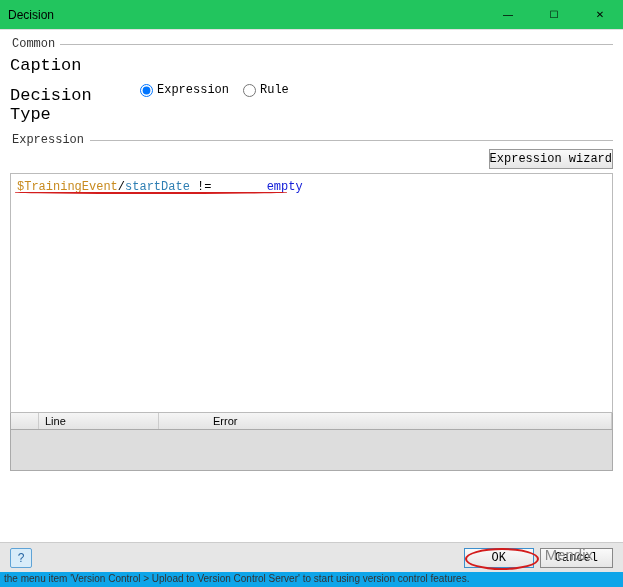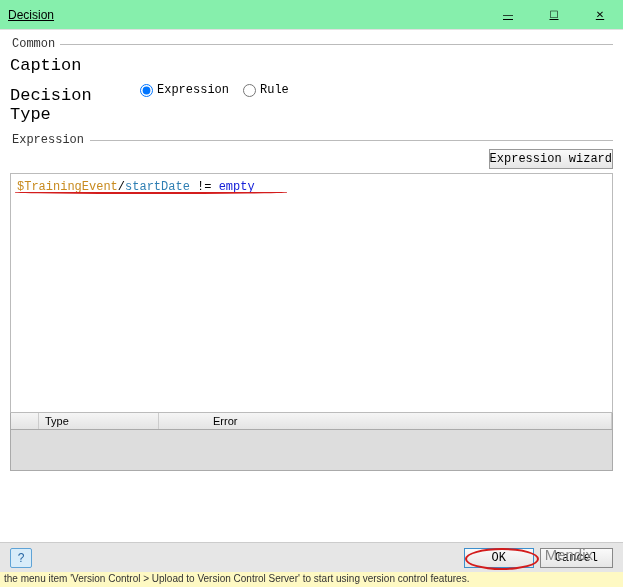--- a/index.html
+++ b/index.html
@@ -10,23 +10,22 @@
   width: 623px;
   height: 587px;
   overflow: hidden;
   position: relative;
 }
 .titlebar {
   height: 30px;
   display: flex;
   align-items: center;
   padding-left: 8px;
-  background: #86efac;
+  background: #22c55e;
   border-bottom: 1px solid #e0e0e0;
-  text-decoration: underline;
 }
 .titlebar .title { flex: 1; font-size: 12px; color: #000; }
 .winbtns { display: flex; height: 100%; }
 .winbtn {
   width: 46px; height: 100%;
   display: flex; align-items: center; justify-content: center;
   font-family: "Segoe UI Symbol", sans-serif;
   font-size: 10px;
   cursor: pointer;
 }
@@ -88,21 +87,21 @@
   height: 240px;
   padding: 6px;
   font-family: "Courier New", monospace;
   font-size: 12px;
   background: #fff;
   position: relative;
 }
 .tok-var { color: #c88a1e; }
 .tok-attr { color: #2e7eb3; }
 .tok-op { color: #000; }
-.tok-kw { color: #1520d8; }
+.tok-kw { color: #1520d8; margin-left: 48px; }
 .underline-red {
   position: absolute;
   height: 3px;
   border-bottom: 2px solid #d31c1c;
   border-radius: 0 0 50% 50%;
 }
 .err-table {
   border: 1px solid #aaa;
   border-top: none;
   height: 58px;
@@ -155,21 +154,21 @@
   background: linear-gradient(#fafafa,#e6e6e6);
   cursor: pointer;
 }
 .btn.primary { border: 1px solid #3d8fcc; }
 .statusbar {
   position: absolute;
   left: 0; right: 0; bottom: 0;
   height: 15px;
   font-size: 10px;
   color: #333;
-  background: #fef9c3;
+  background: #0ea5e9;
   padding: 1px 4px;
   white-space: nowrap;
   overflow: hidden;
 }
 .caption-wrap { position: relative; flex: 1; }
 .red-under-caption {
   position: absolute;
   left: 6px; top: 18px;
   width: 120px;
   border-bottom: 2px solid #d31c1c;
@@ -237,21 +236,21 @@
     </div>
 
     <div class="expr-editor">
       <span class="tok-var">$TrainingEvent</span><span class="tok-op">/</span><span class="tok-attr">startDate</span><span class="tok-op"> != </span><span class="tok-kw">empty</span>
       <div class="underline-red" style="left:4px; top:17px; width:272px;"></div>
     </div>
 
     <div class="err-table">
       <div class="err-head">
         <div class="col-icon"></div>
-        <div class="col-line">Type</div>
+        <div class="col-line">Line</div>
         <div class="col-err">Error</div>
       </div>
       <div class="err-body"></div>
     </div>
   </div>
 
 </div>
 
 <div class="bottombar">
   <div class="help-btn">

